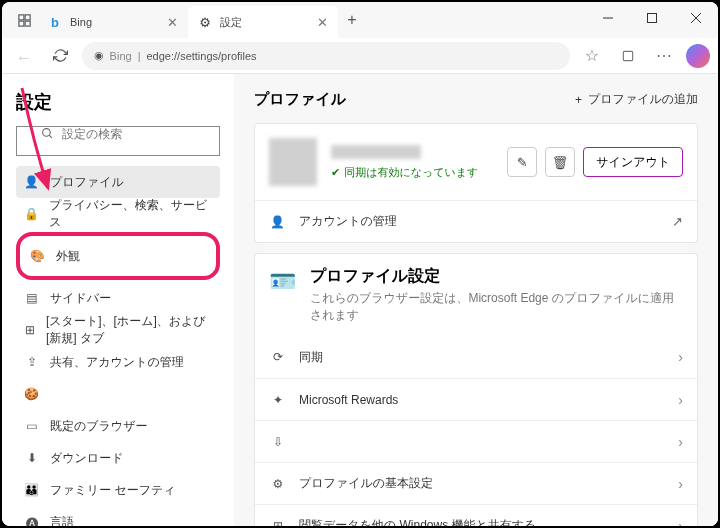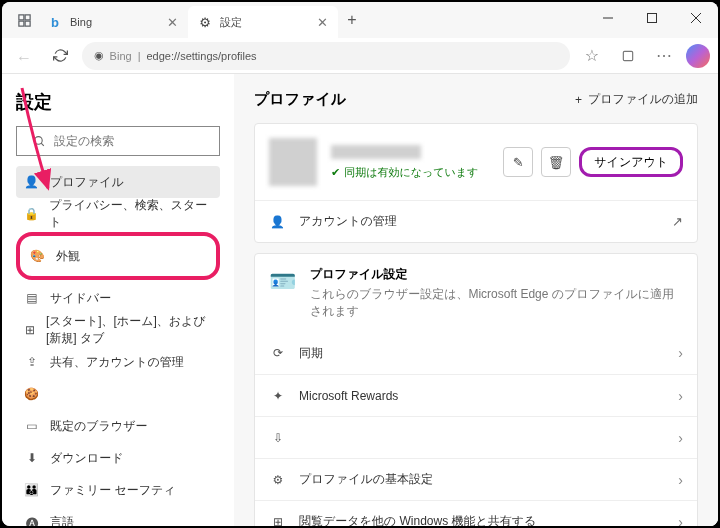--- a/index.html
+++ b/index.html
@@ -16,47 +16,47 @@
 .win-ctrl{margin-left:auto;display:flex}
 .win-ctrl>div{width:44px;height:32px;display:flex;align-items:center;justify-content:center;font-size:12px;color:#333;cursor:pointer}
 .addrbar{height:36px;background:#fff;display:flex;align-items:center;padding:0 8px;gap:8px;border-bottom:1px solid #e5e5e5}
 .addrbtn{width:28px;height:28px;display:flex;align-items:center;justify-content:center;color:#777;border-radius:4px;cursor:pointer}
 .addrbox{flex:1;height:28px;background:#f3f3f3;border-radius:14px;display:flex;align-items:center;padding:0 12px;font-size:11px;color:#555;gap:6px}
 .addrbox .dim{color:#888}
 .copilot{width:24px;height:24px;border-radius:50%;background:linear-gradient(135deg,#4f8ef7,#b862d6,#f76c5e);cursor:pointer}
 .content{flex:1;display:flex;background:#fff;overflow:hidden}
 .sidebar{width:232px;padding:16px 14px;overflow-y:auto}
 .sidebar h1{font-size:18px;font-weight:600;margin-bottom:12px}
-.search{height:30px;border:1px solid #888;display:flex;align-items:center;padding:0 16px;gap:8px;margin-bottom:10px}
+.search{height:30px;border:1px solid #888;display:flex;align-items:flex-start;padding:0 24px;gap:8px;margin-bottom:10px}
 .search input{border:0;outline:0;flex:1;font-size:12px;background:transparent}
 .nav-item{height:32px;display:flex;align-items:center;gap:10px;font-size:12px;color:#333;padding:0 8px;border-radius:4px;cursor:pointer}
 .nav-item.active{background:#eaeaea}
 .nav-item .ico{width:16px;display:flex;justify-content:center;color:#555}
 .highlight-box{border:4px solid #e91e63;border-radius:16px;padding:4px 2px;margin:2px 0}
 .arrow{position:absolute;left:16px;top:84px;pointer-events:none;z-index:5}
 .main{flex:1;background:#f7f7f7;padding:16px 20px;overflow-y:auto}
 .main-head{display:flex;align-items:center;margin-bottom:14px}
 .main-head h2{font-size:15px;font-weight:600}
 .add-prof{margin-left:auto;font-size:12px;color:#333;display:flex;align-items:center;gap:6px;cursor:pointer}
 .card{background:#fff;border:1px solid #e5e5e5;border-radius:4px;margin-bottom:10px}
 .prof-card{padding:14px;display:flex;align-items:center;gap:14px}
 .avatar{width:48px;height:48px;background:#d0d0d0;filter:blur(2px)}
 .prof-info .name{height:14px;width:90px;background:#d0d0d0;filter:blur(2px);margin-bottom:6px}
 .prof-info .status{font-size:11px;color:#107c10;display:flex;align-items:center;gap:4px}
 .prof-actions{margin-left:auto;display:flex;align-items:center;gap:8px}
 .iconbtn{width:30px;height:30px;border:1px solid #ccc;border-radius:4px;display:flex;align-items:center;justify-content:center;font-size:13px;color:#444;cursor:pointer;background:#fff}
-.textbtn{height:30px;border:3px solid #a21caf;border-radius:12px;padding:0 12px;font-size:12px;display:flex;align-items:center;cursor:pointer;background:#fff;gap:6px}
+.textbtn{height:30px;border:1px solid #a21caf;border-radius:4px;padding:0 12px;font-size:12px;display:flex;align-items:center;cursor:pointer;background:#fff;gap:6px}
 .row{height:42px;display:flex;align-items:center;padding:0 14px;gap:12px;font-size:12px;color:#333;cursor:pointer}
 .row+.row{border-top:1px solid #eee}
 .row .ico{width:18px;display:flex;justify-content:center;color:#555}
 .row .chev{margin-left:auto;color:#888;font-size:14px}
 .row .ext{margin-left:auto;color:#666;font-size:13px}
 .row-desc{padding:12px 14px;display:flex;gap:12px}
 .row-desc .bigico{width:32px;height:32px;display:flex;align-items:center;justify-content:center;font-size:22px}
-.row-desc .txt .t{font-size:12px;font-weight:600;margin-bottom:3px}
+.row-desc .txt .t{font-size:16px;font-weight:600;margin-bottom:3px}
 .row-desc .txt .d{font-size:12px;color:#777}
 svg{display:block}
 </style>
 </head>
 <body>
 
 <div class="window">
   <div class="titlebar">
     <div class="tab-strip">
       <div class="titlebar-icon">
@@ -144,21 +144,21 @@
         </span>
         <input placeholder="設定の検索" style="">
       </div>
 
       <div class="nav-item active">
           <span class="ico">👤</span>
           <span>プロファイル</span>
         </div>
       <div class="nav-item">
           <span class="ico">🔒</span>
-          <span>プライバシー、検索、スタート</span>
+          <span>プライバシー、検索、サービス</span>
         </div>
 
       <div class="highlight-box">
         <div class="nav-item">
             <span class="ico">🎨</span>
             <span>外観</span>
           </div>
       </div>
 
       <div class="nav-item">

